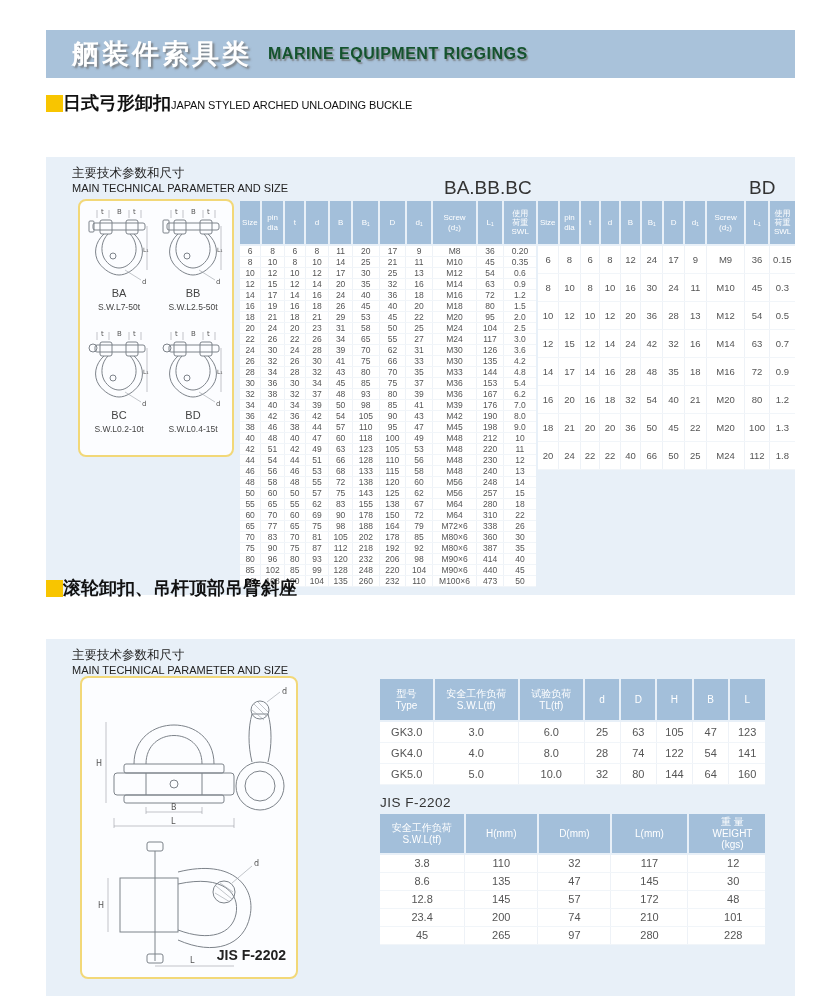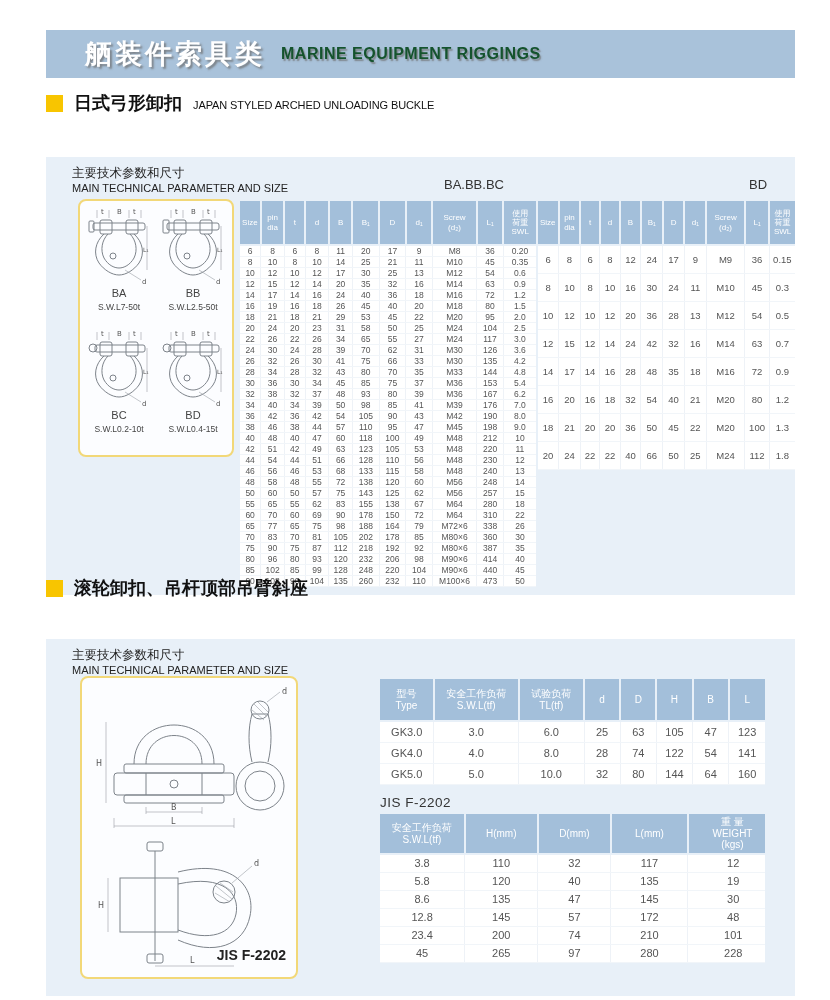--- a/index.html
+++ b/index.html
@@ -1,38 +1,38 @@
 <!DOCTYPE html>
 <html><head>
 <meta charset="utf-8">
 <style>
   * { margin:0; padding:0; box-sizing:border-box; }
   body { background:#fff; font-family:"Liberation Sans","DejaVu Sans",sans-serif; }
   .page { position:relative; width:830px; height:1000px; background:#fff; overflow:hidden; }
 
   
   .band { position:absolute; left:46px; top:30px; width:749px; height:48px;
-          background:#a9c2da; display:flex; align-items:center; padding-left:39px; gap:16px; }
+          background:#a9c2da; display:flex; align-items:center; padding-left:26px; gap:16px; }
   .band-zh { font-size:27px; font-weight:bold; color:#fff; letter-spacing:3px;
              text-shadow:2px 2px 2px rgba(110,110,110,.75); }
   .band-en { font-size:16px; font-weight:bold; color:#14532d; letter-spacing:.5px;
              text-shadow:1.5px 1.5px 1.5px rgba(110,110,110,.75); }
 
   
-  .sec-title { position:absolute; left:46px; display:flex; align-items:center; gap:11px; }
+  .sec-title { position:absolute; left:46px; display:flex; align-items:center; }
   .sq { width:17px; height:17px; background:#f8c500; flex:0 0 auto; }
   .sec-zh { font-size:18px; font-weight:bold; color:#111; }
   .sec-en { font-size:11px; font-weight:normal; color:#111; letter-spacing:-.1px; padding-top:3px; }
 
   
   .panel { position:absolute; left:46px; width:749px; background:#e8f0f8;margin-top:31px; }
   .param-zh { position:absolute; left:26px; top:8px;  font-size:12.5px; color:#222; }
   .param-en { position:absolute; left:26px; top:25px; font-size:11px; color:#222; }
 
-  .tbl-caption { position:absolute; font-size:13px; color:#333; }
+  .tbl-caption { position:absolute; font-size:19px; color:#333; }
 
   
   table.tbl { border-collapse:collapse; table-layout:fixed; background:#fff; }
   table.tbl th { background:#a3bfda; color:#fff; font-weight:normal; text-align:center;
                  vertical-align:middle; white-space:pre-line; line-height:1.15;
                  border-left:2px solid #e8f0f8; border-bottom:2px solid #e8f0f8; }
   table.tbl th:first-child { border-left:none; }
   table.tbl td { background:#fff; color:#555; text-align:center; vertical-align:middle;
                  border-left:1px solid #eef2f7; border-bottom:1px solid #f1f5f9; }
   table.tbl td:first-child { border-left:none; }
@@ -909,27 +909,20 @@
         </thead>
         <tbody>
           <tr>
             <td>3.8</td>
             <td>110</td>
             <td>32</td>
             <td>117</td>
             <td>12</td>
           </tr>
           <tr>
-            <td>5.8</td>
-            <td>120</td>
-            <td>40</td>
-            <td>135</td>
-            <td>19</td>
-          </tr>
-          <tr>
             <td>8.6</td>
             <td>135</td>
             <td>47</td>
             <td>145</td>
             <td>30</td>
           </tr>
           <tr>
             <td>12.8</td>
             <td>145</td>
             <td>57</td>

